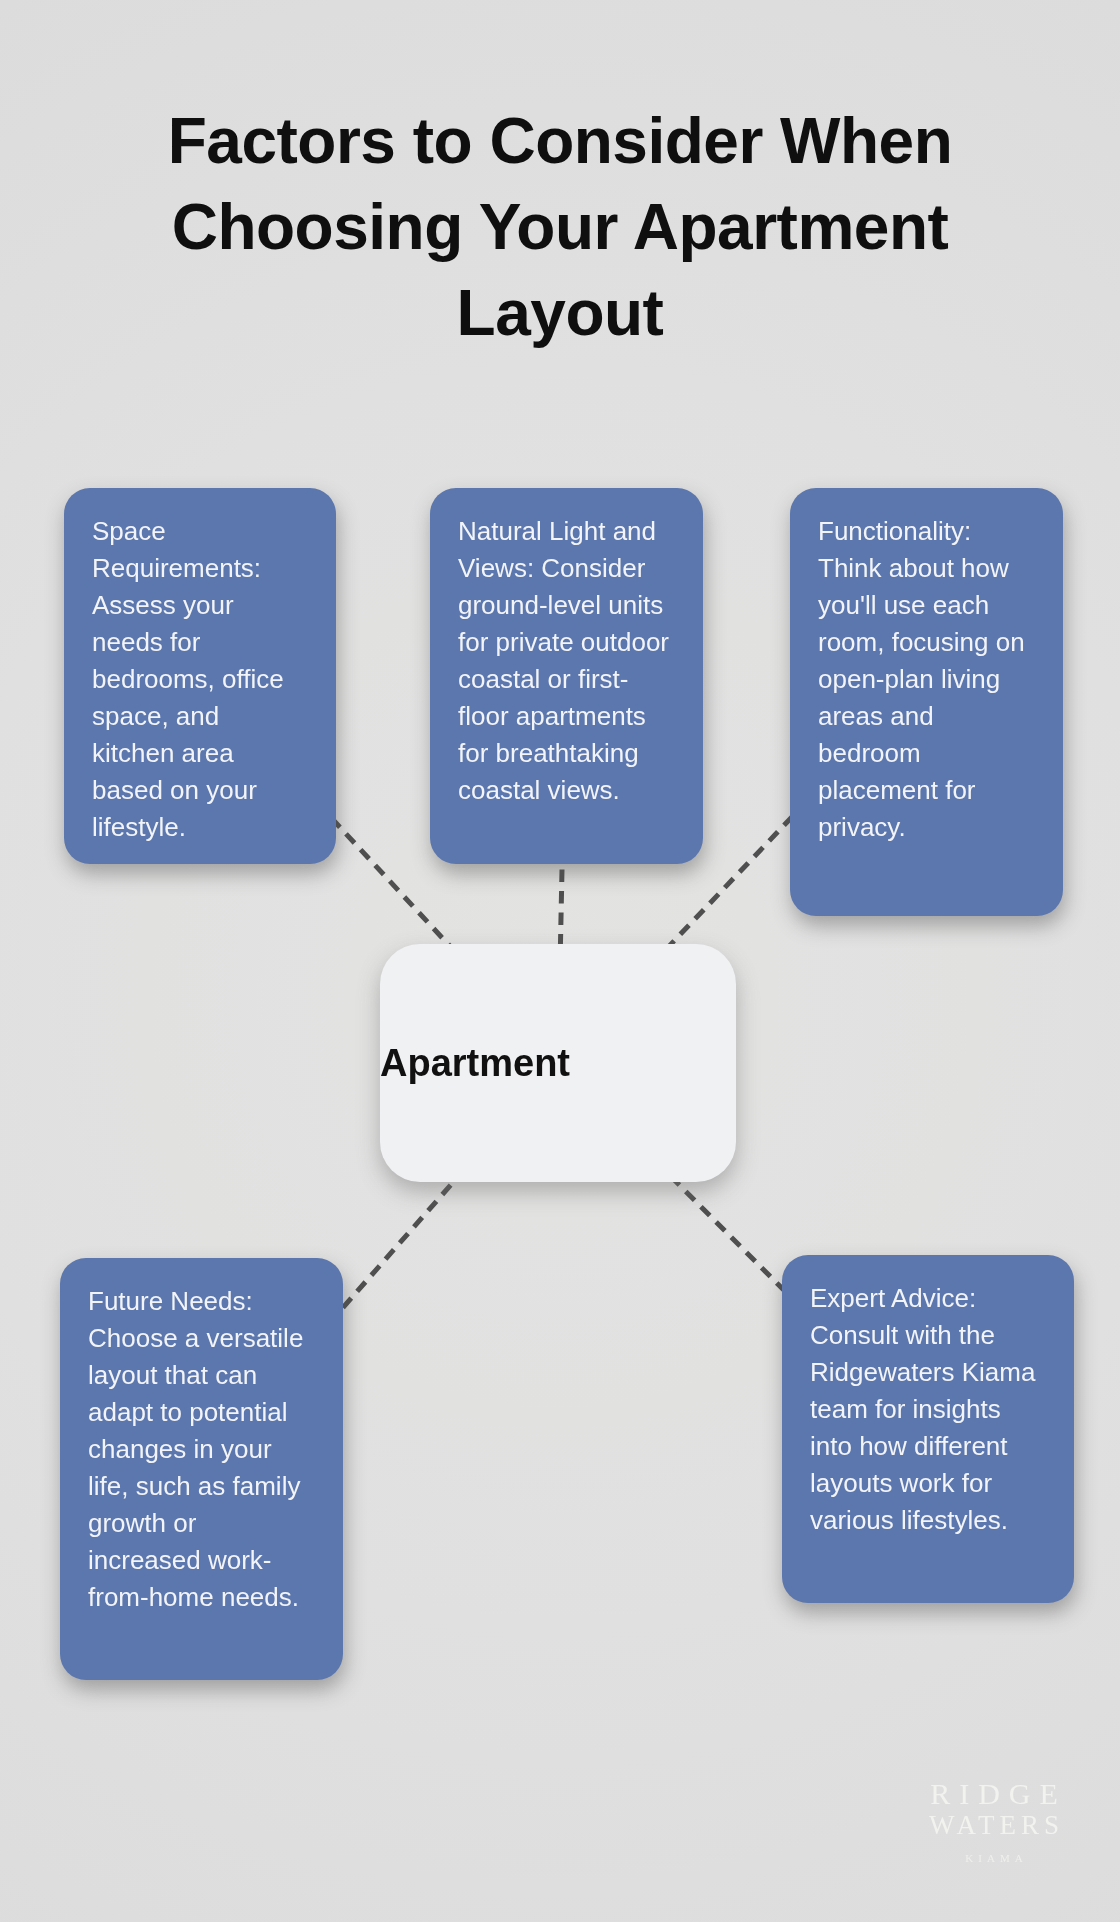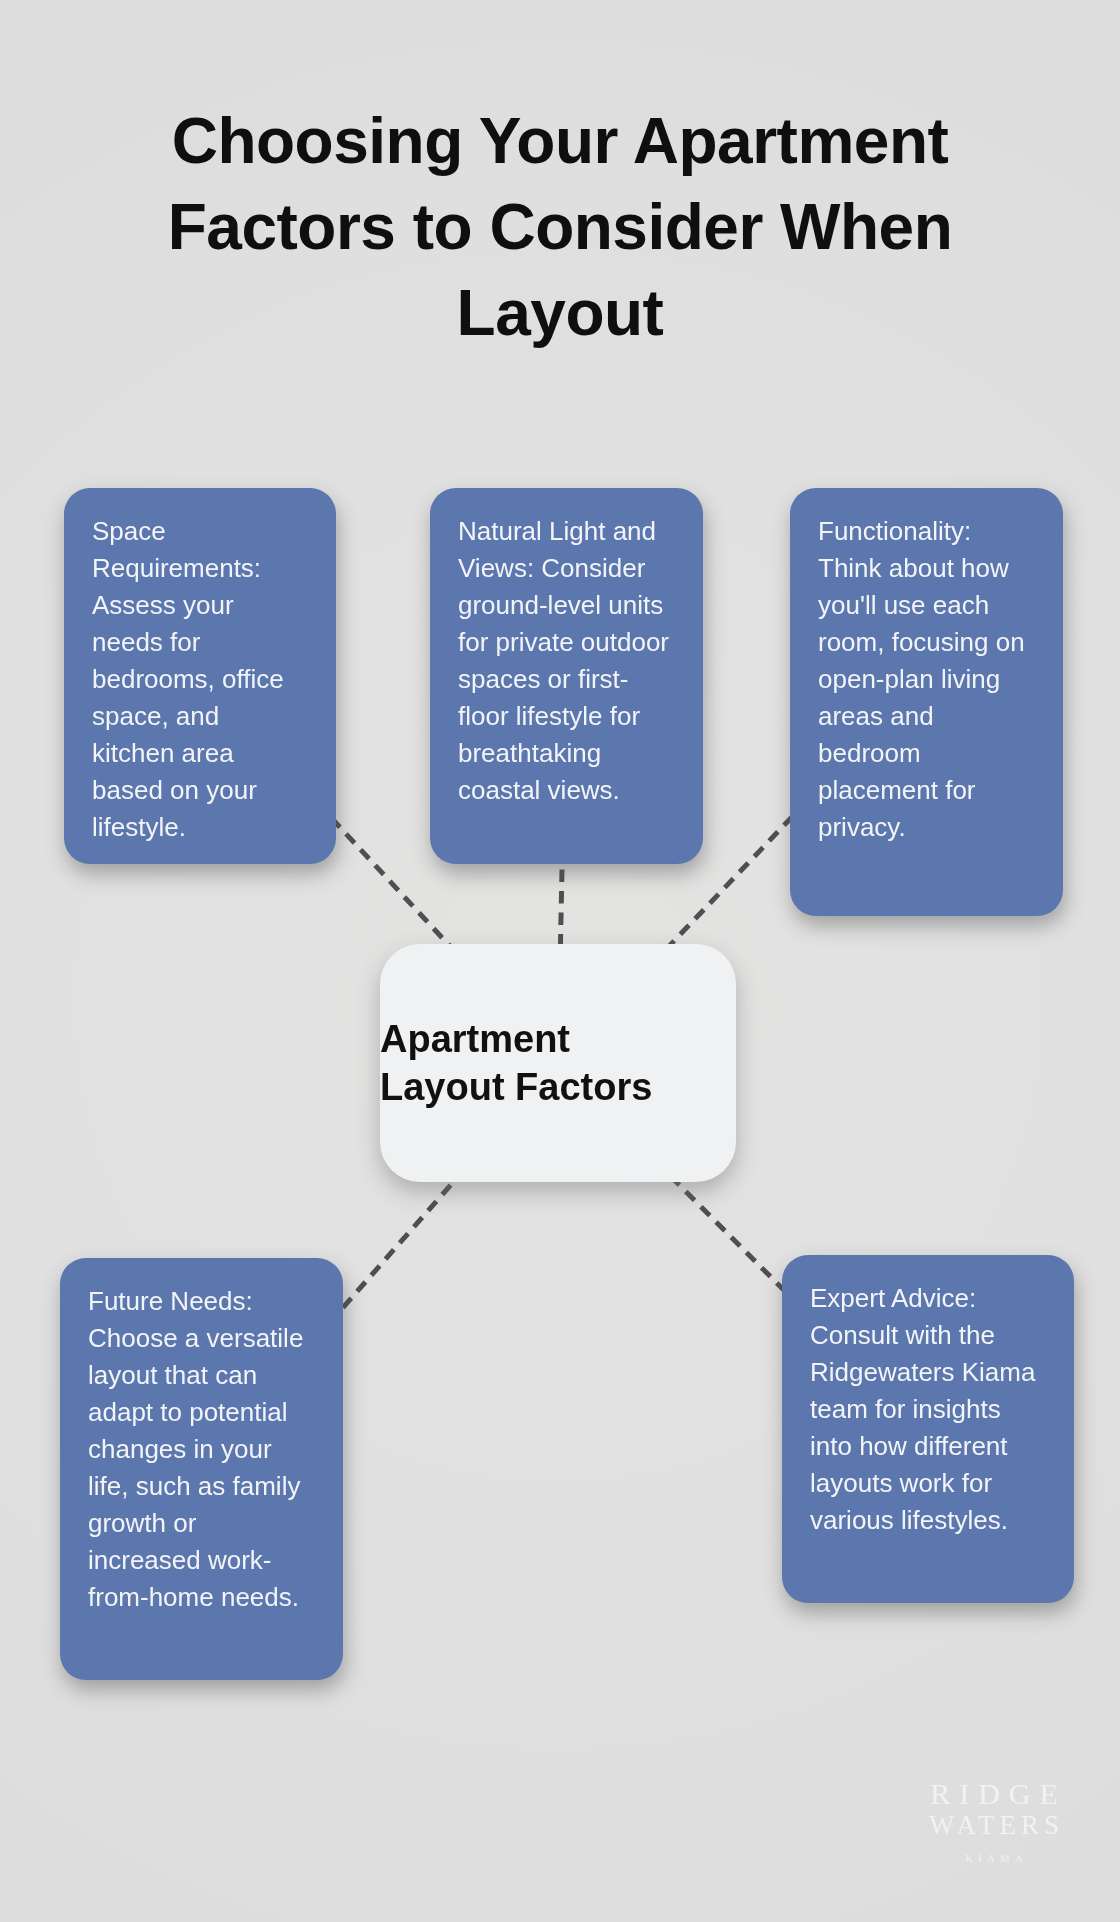--- a/index.html
+++ b/index.html
@@ -99,40 +99,39 @@
 
   <svg class="connectors" viewBox="0 0 1120 1922" xmlns="http://www.w3.org/2000/svg">
     <line class="connector" x1="200" y1="676" x2="558" y2="1063"></line>
     <line class="connector" x1="566" y1="676" x2="558" y2="1063"></line>
     <line class="connector" x1="926" y1="676" x2="558" y2="1063"></line>
     <line class="connector" x1="201" y1="1469" x2="558" y2="1063"></line>
     <line class="connector" x1="922" y1="1429" x2="558" y2="1063"></line>
   </svg>
 
   <div class="page-title">
+    <div>Factors to Consider When</div>
     <div>Choosing Your Apartment</div>
-    <div>Factors to Consider When</div>
     <div>Layout</div>
   </div>
 
   <div class="node node-1">
     <span>Space Requirements: Assess your needs for bedrooms, office space, and kitchen area based on your lifestyle.</span>
   </div>
 
   <div class="node node-2">
-    <span>Natural Light and Views: Consider ground-level units for private outdoor spaces or first-floor lifestyle for breathtaking coastal views.</span>
+    <span>Natural Light and Views: Consider ground-level units for private outdoor coastal or first-floor apartments for breathtaking coastal views.</span>
   </div>
 
   <div class="node node-3">
     <span>Functionality: Think about how you'll use each room, focusing on open-plan living areas and bedroom placement for privacy.</span>
   </div>
 
   <div class="center-node">
     <div>Apartment</div>
-    <div>Layout Factors</div>
   </div>
 
   <div class="node node-4">
     <span>Future Needs: Choose a versatile layout that can adapt to potential changes in your life, such as family growth or increased work-from-home needs.</span>
   </div>
 
   <div class="node node-5">
     <span>Expert Advice: Consult with the Ridgewaters Kiama team for insights into how different layouts work for various lifestyles.</span>
   </div>
 

